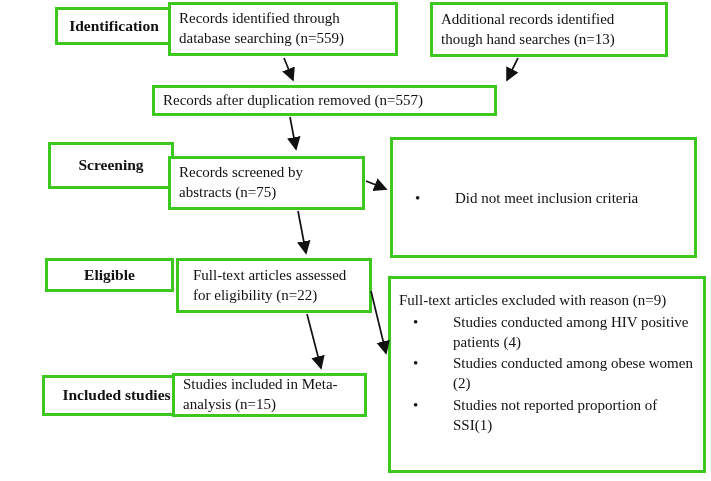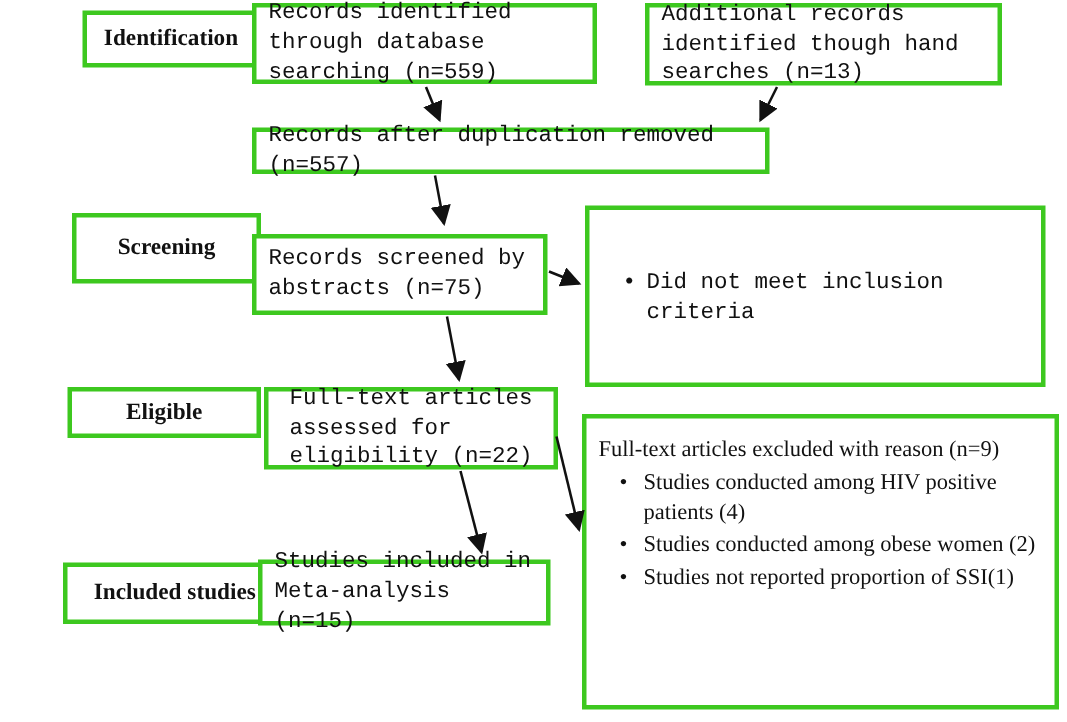--- a/index.html
+++ b/index.html
@@ -24,25 +24,25 @@
   .stage-label {
     display: flex;
     align-items: center;
     justify-content: center;
     font-weight: bold;
     font-size: 15.5px;
     text-align: center;
     margin-left: 41px;
   }
   .flow { display: flex; flex-direction: column; justify-content: flex-start; }
-  .vcenter { justify-content: center; font-family: Liberation Mono, monospace; }
+  .vcenter { justify-content: center; }
   .bullets { margin: 0; padding: 0; list-style: none; }
   .bullet-row { display: flex; margin-top: 2px; }
   .bullet-glyph { width: 16px; margin-left: 14px; flex: 0 0 auto; }
-  .bullet-text { flex: 1 1 auto; }
+  .bullet-text { flex: 1 1 auto; margin-left: 24px; }
   #arrow-layer {
     position: absolute;
     left: 0; top: 0;
     width: 711px; height: 481px;
     pointer-events: none;
   }
   #arrow-layer path.arrow {
     stroke: #111111;
     stroke-width: 1.7;
     fill: none;
@@ -62,21 +62,21 @@
   <div class="gbox stage-label" style="left:4px; top:258px; width:129px; height:34px;">Eligible</div>
 
   <div class="gbox flow vcenter" style="left:168px; top:2px; width:230px; height:54px;">
     <span>Records identified through database searching (n=559)</span>
   </div>
 
   <div class="gbox flow vcenter" style="left:430px; top:2px; width:238px; height:55px;">
     <span>Additional records identified though hand searches (n=13)</span>
   </div>
 
-  <div class="gbox flow vcenter" style="left:168px; top:85px; width:345px; height:31px;">
+  <div class="gbox flow vcenter" style="left:152px; top:85px; width:345px; height:31px;">
     <span>Records after duplication removed (n=557)</span>
   </div>
 
   <div class="gbox flow vcenter" style="left:168px; top:156px; width:197px; height:54px;">
     <span>Records screened by abstracts (n=75)</span>
   </div>
 
   <div class="gbox flow vcenter" style="left:390px; top:137px; width:307px; height:121px;">
     <div class="bullets">
       <div class="bullet-row">

